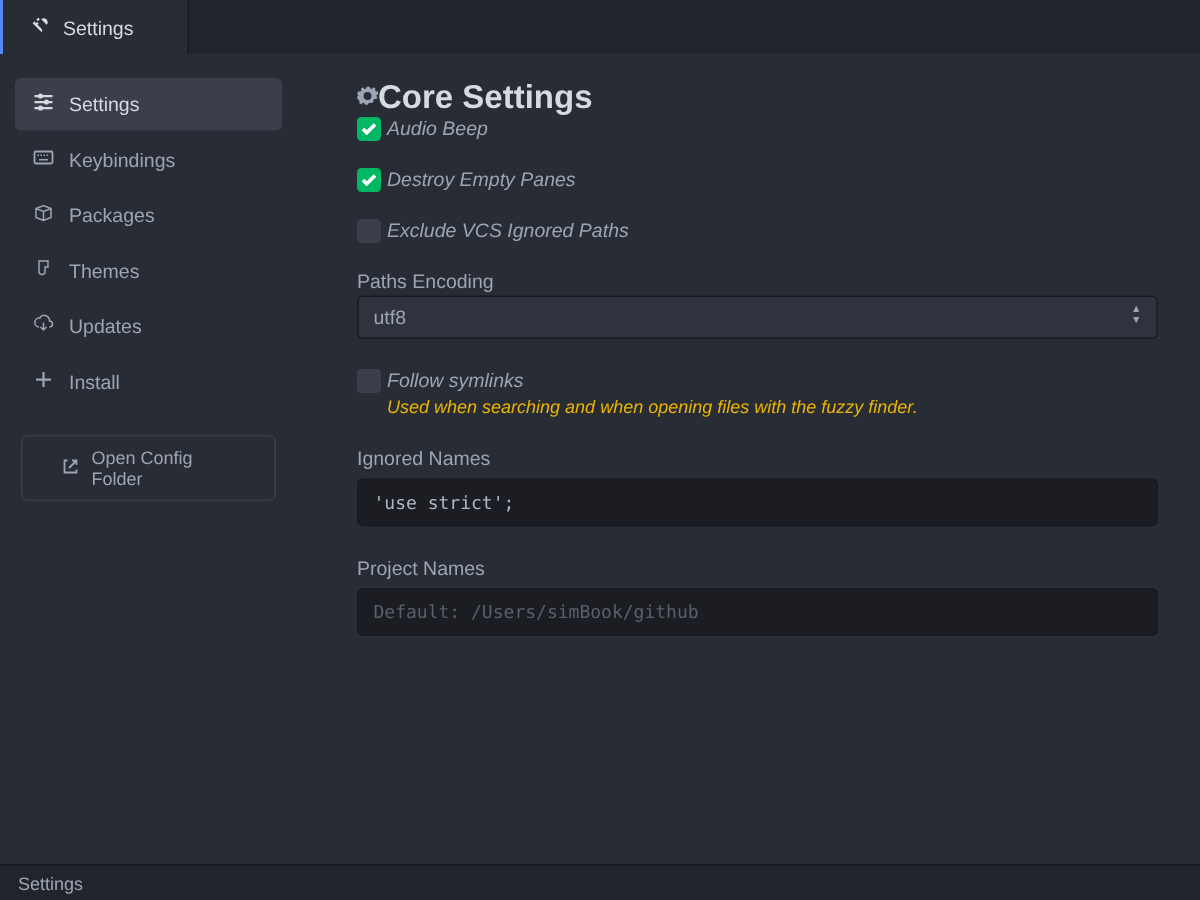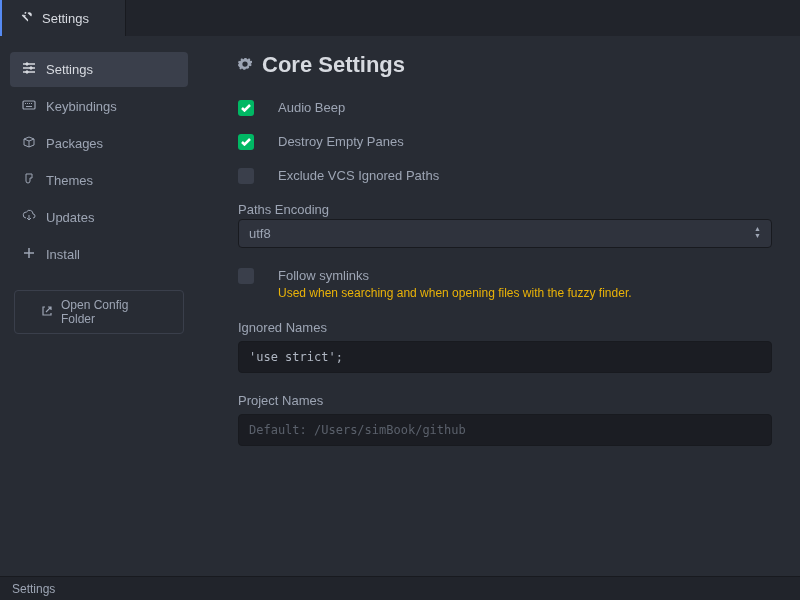--- a/index.html
+++ b/index.html
@@ -95,35 +95,34 @@
       background: #282c34;
       padding: 0 0 0 20px;
       overflow-y: auto;
     }
     .section {
       padding: 16px 28px 16px 20px;
     }
     .section-header {
       display: flex;
       align-items: center;
-      gap: 10px;
-      margin-bottom: 22px;
     }
     .section-header h1 {
       font-size: 22px;
       font-weight: 700;
       color: #d7dae0;
     }
     .gear-small { width: 14px; height: 14px; fill: #9da5b4; }
 
     .control-row {
       display: flex;
       align-items: flex-start;
-      gap: 24px;
+      gap: 4px;
       margin-bottom: 18px;
+      font-style: italic;
     }
     .checkbox {
       width: 16px;
       height: 16px;
       border-radius: 3px;
       background: #3a3f4b;
       display: flex;
       align-items: center;
       justify-content: center;
       cursor: pointer;

